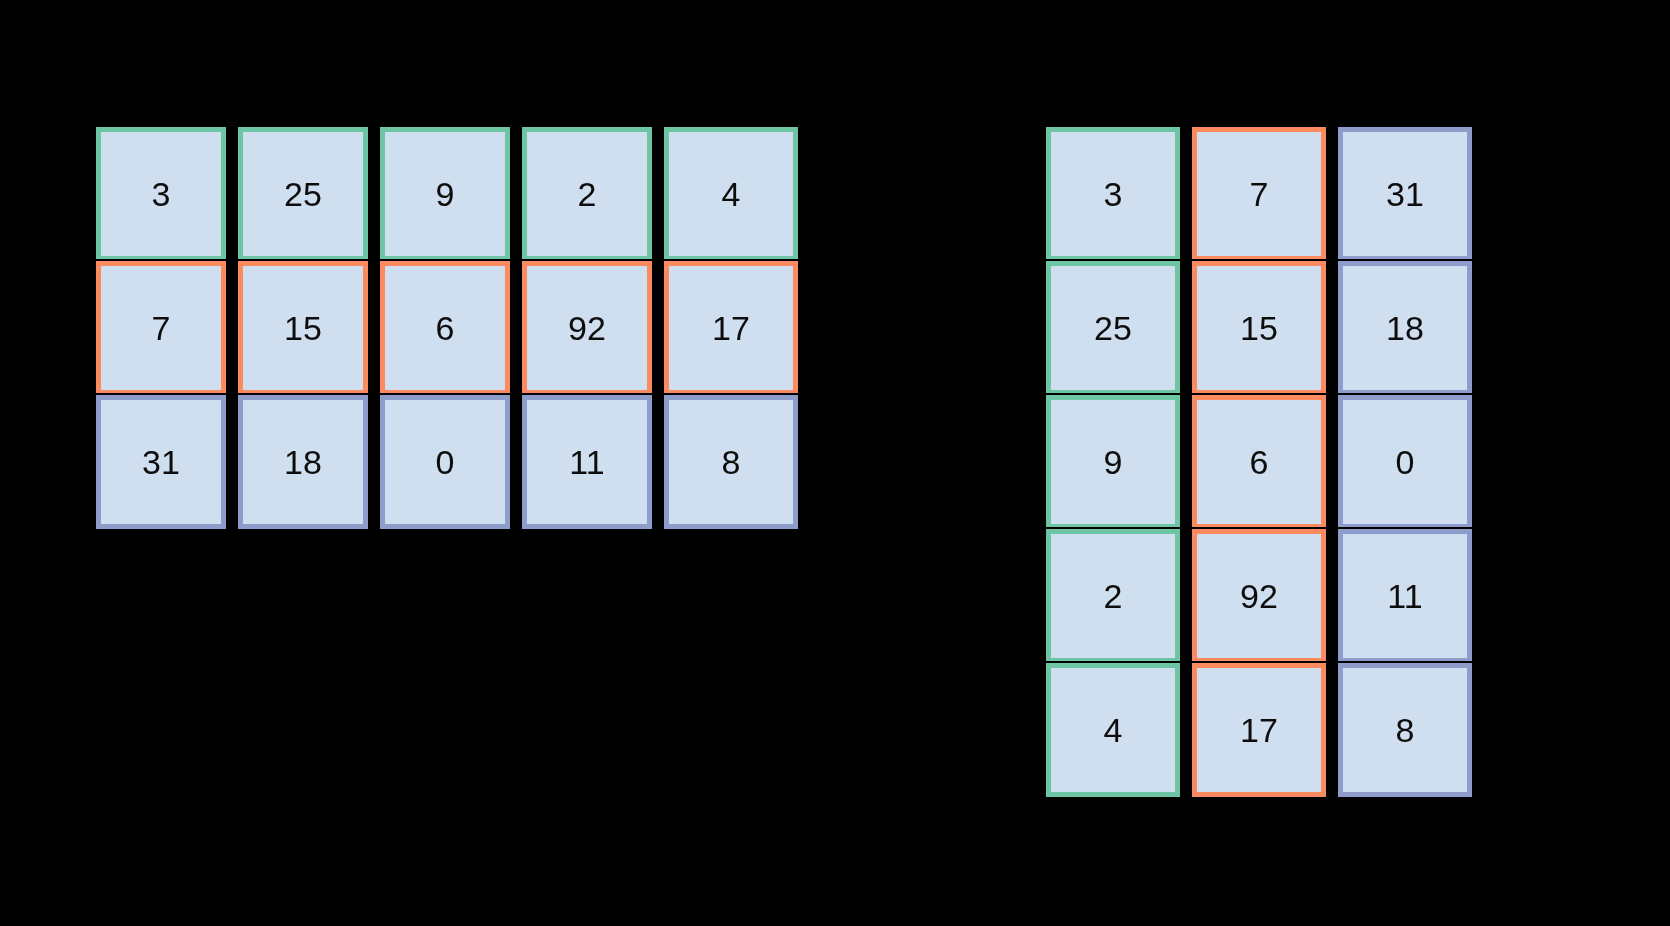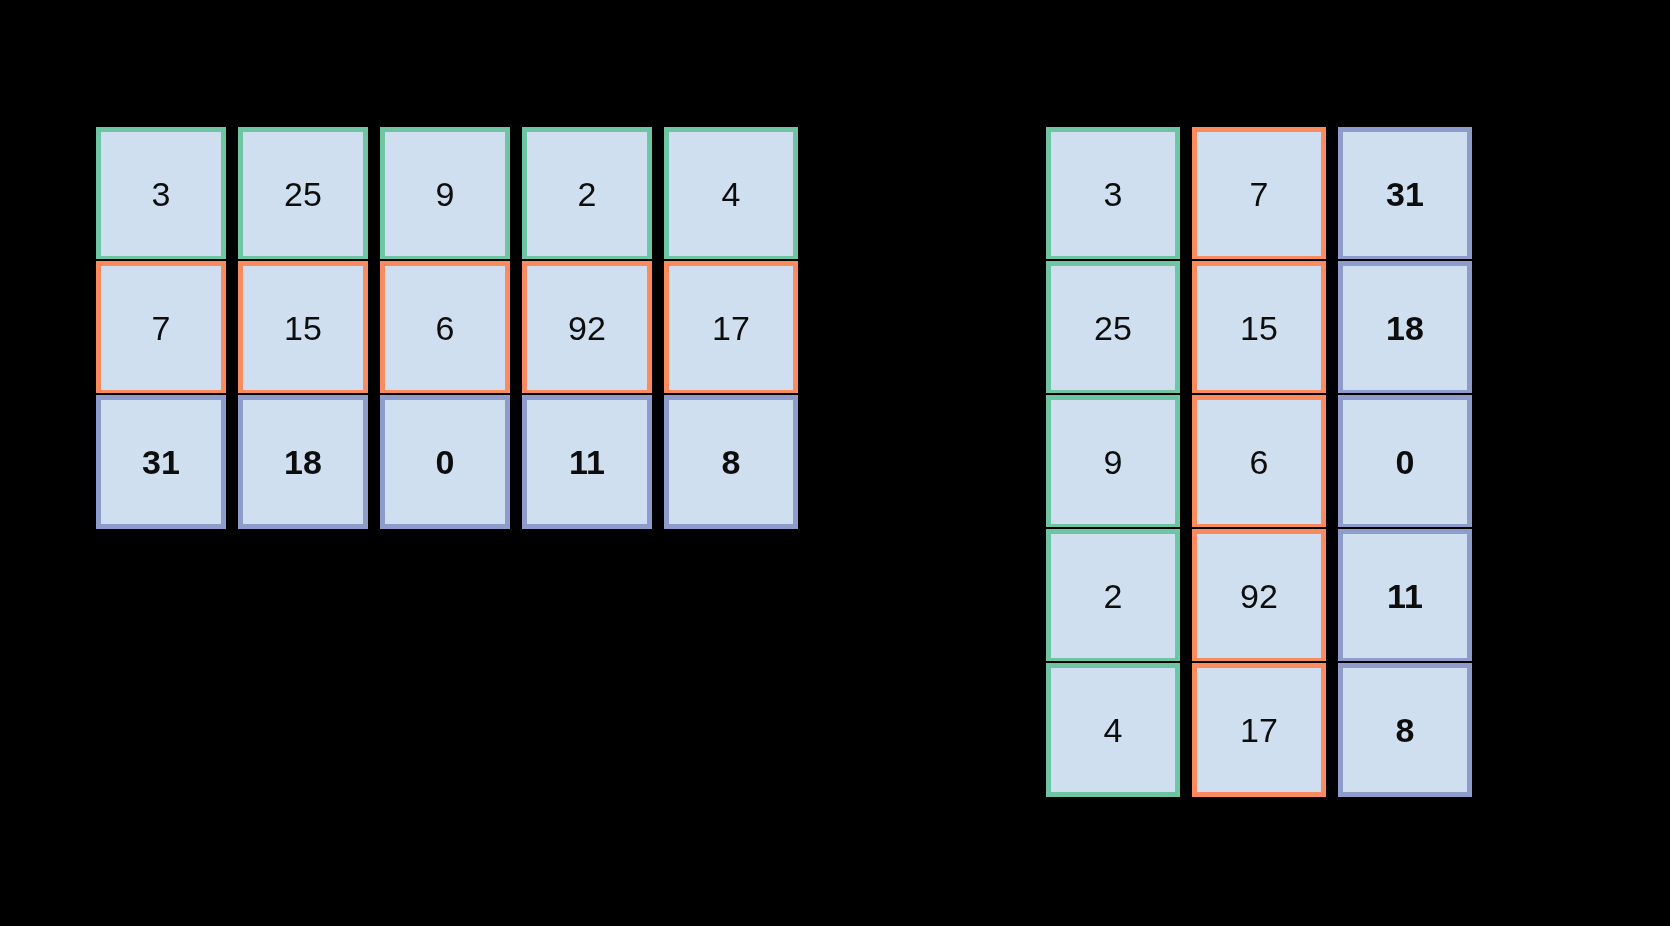--- a/index.html
+++ b/index.html
@@ -57,21 +57,21 @@
     justify-content: center;
     font-size: 34px;
     color: #0d0d0d;
     font-family: "Liberation Sans", sans-serif;
     line-height: 1;
     user-select: none;
   }
 
   .cell.c-green  { border-color: #6ec5a4; }
   .cell.c-orange { border-color: #fb8b5f; }
-  .cell.c-purple { border-color: #8e9ccb; font-weight: bold; }
+  .cell.c-purple { border-color: #8e9ccb; }
 
   
   #matrix-left .cell.clipped-right {
     width: 134px;
   }
 </style>
 </head>
 <body>
 
 <div id="stage">

